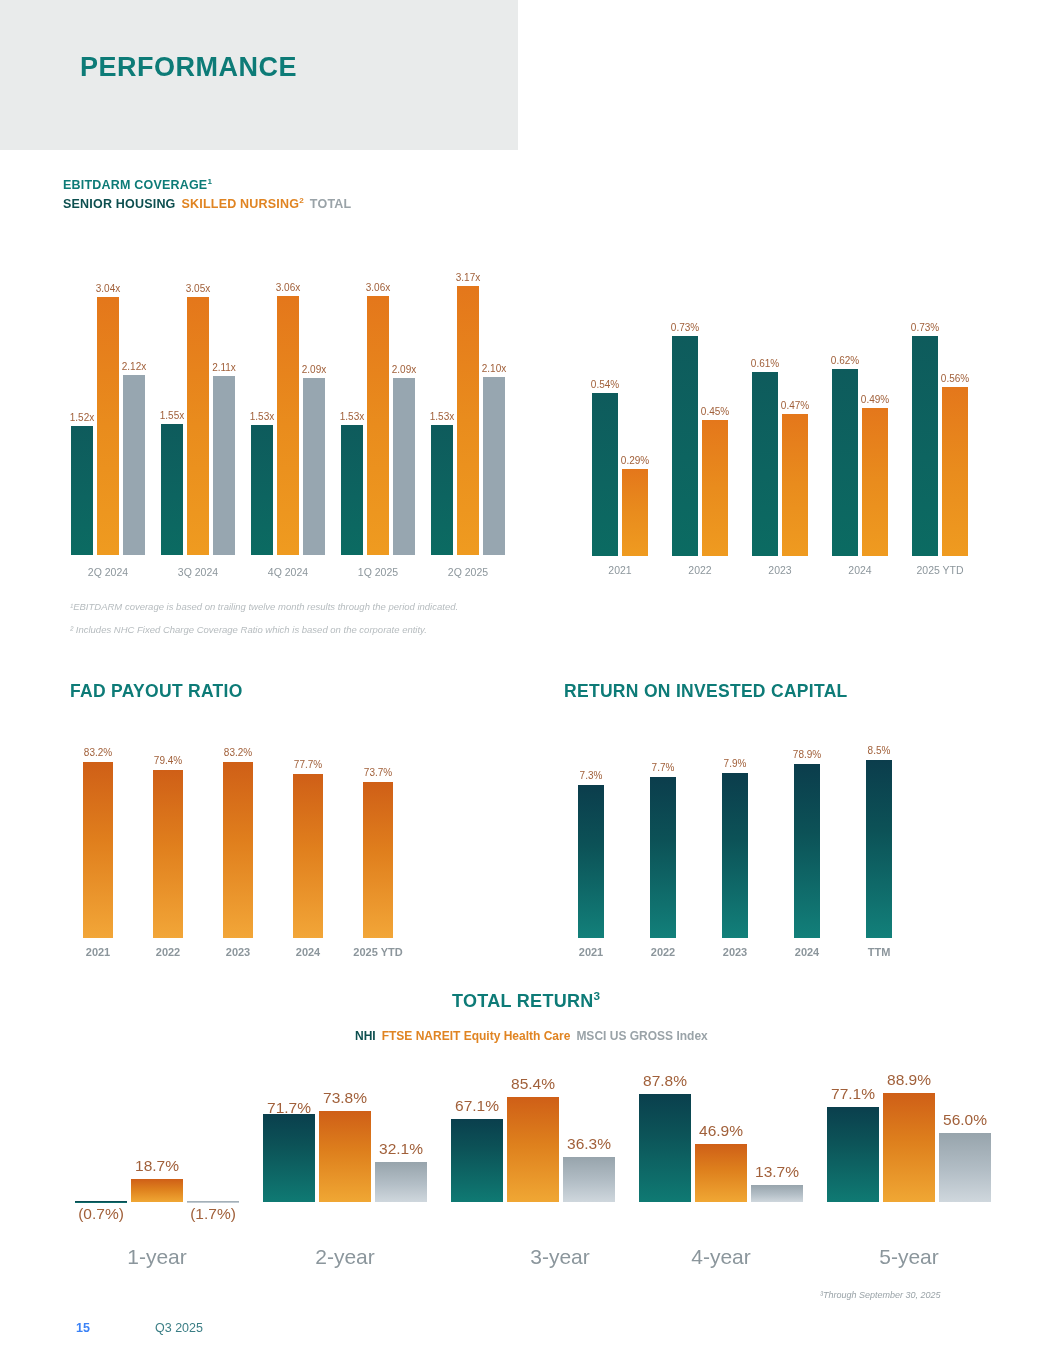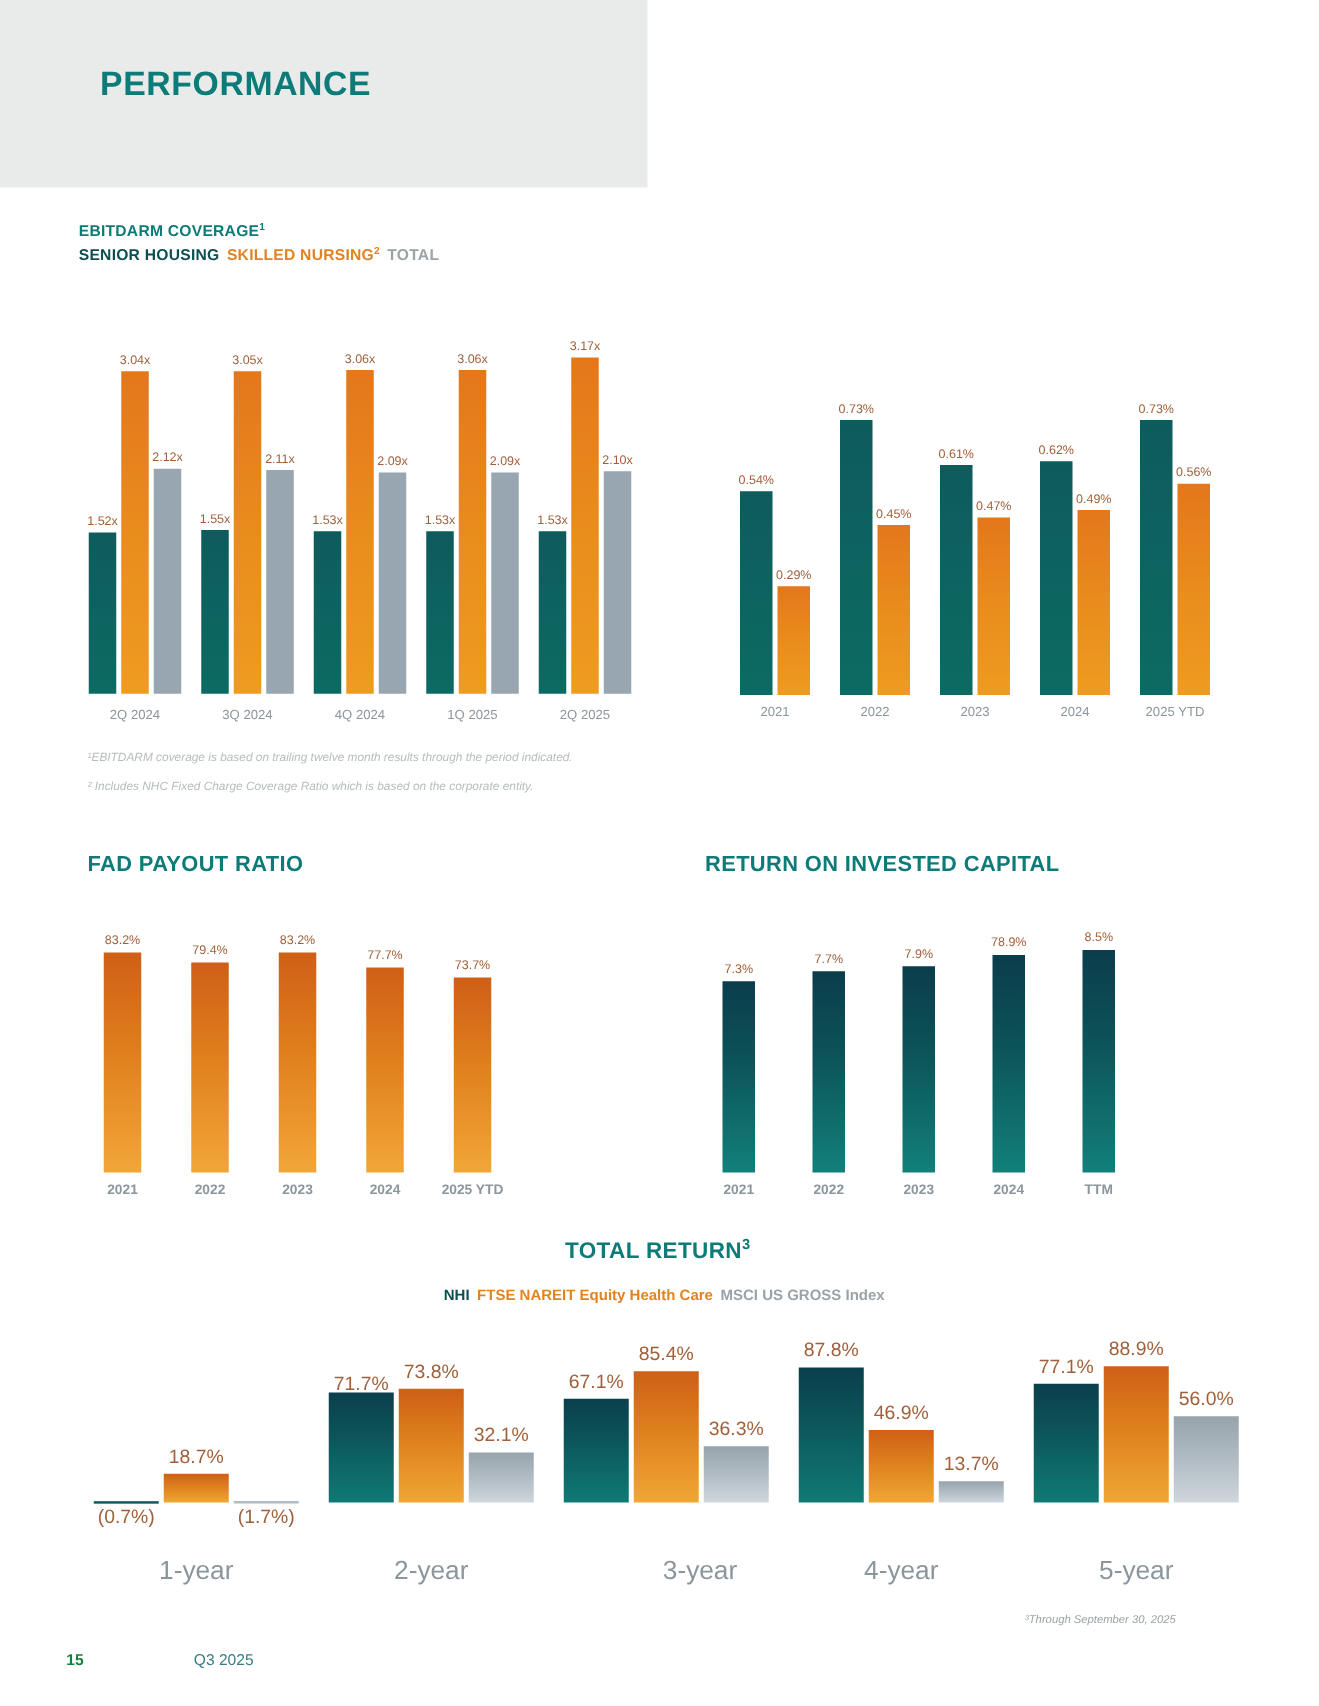--- a/index.html
+++ b/index.html
@@ -79,22 +79,22 @@
 
   
   .tr-legend { position: absolute; font-size: 12px; font-weight: bold; white-space: nowrap; }
   .tr-label {
     position: absolute; left: 50%; transform: translateX(-50%);
     white-space: nowrap; font-size: 15.5px; color: #a1603a;
   }
 
   
   .pg-num {
-    position: absolute; left: 53px; top: 1321px;
-    font-size: 12.5px; font-weight: bold; color: #15803d;
+    position: absolute; left: 76px; top: 1321px;
+    font-size: 12.5px; font-weight: bold; color: #3b82f6;
   }
   .pg-quarter {
     position: absolute; left: 155px; top: 1321px;
     font-size: 12.5px; color: #3b7e85;
   }
 </style>
 </head>
 <body>
 
 <div class="page">

